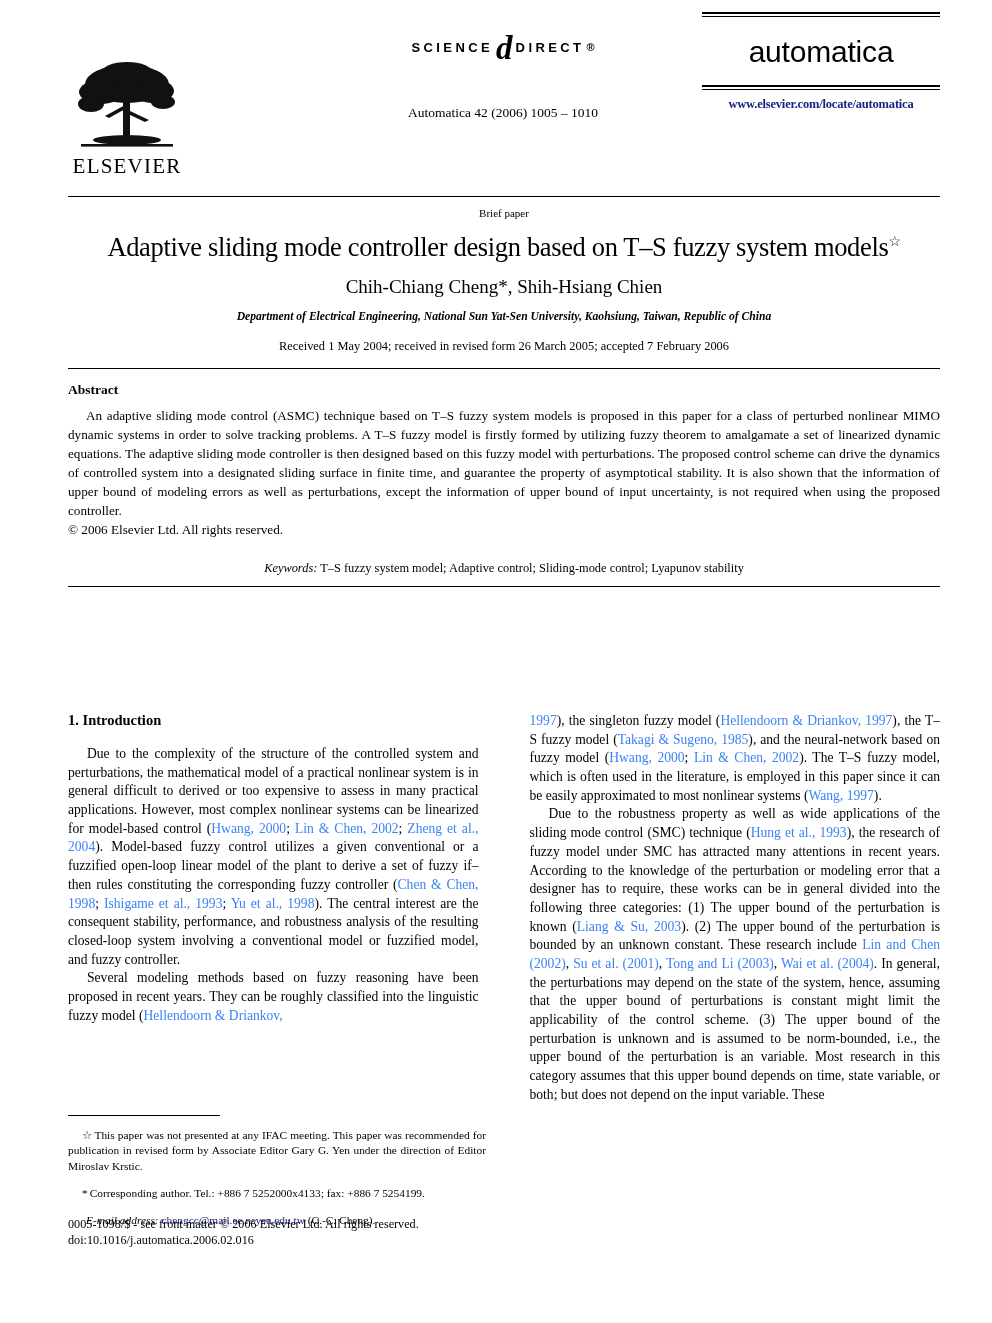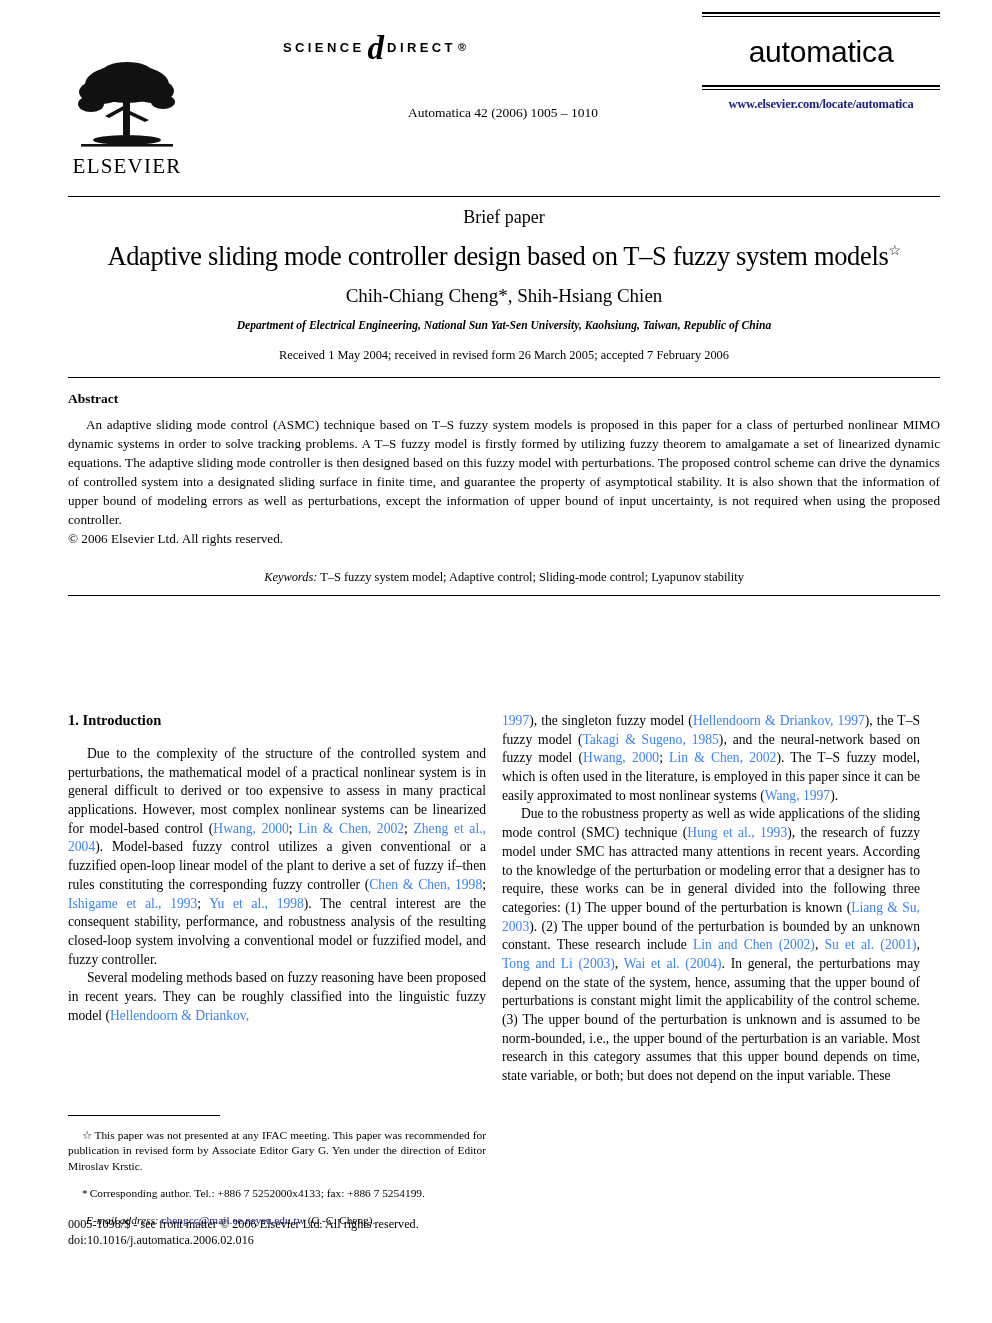--- a/index.html
+++ b/index.html
@@ -59,21 +59,21 @@
   .sd-available {
     font-family: "Liberation Sans", sans-serif;
     font-weight: bold;
     font-size: 14.5px;
     letter-spacing: -0.3px;
   }
   .sd-logo {
     margin-top: 13px;
     display: flex;
     align-items: center;
-    justify-content: flex-start;
+    justify-content: center;
     gap: 2px;
   }
   .sd-word {
     font-family: "Liberation Sans", sans-serif;
     font-weight: bold;
     font-size: 13px;
     letter-spacing: 3.4px;
   }
   .sd-at {
     display: inline-block;
@@ -124,21 +124,21 @@
     font-weight: bold;
     font-size: 12.5px;
     color: #1a237e;
     padding-top: 7px;
     letter-spacing: -0.2px;
   }
 
   
   .hrule-thin { border-top: 1.2px solid #000; width: 100%; }
   .title-area { text-align: center; padding-top: 10px; }
-  .brief-paper { font-size: 18px; margin-bottom: 13px; }
+  .brief-paper { font-size: 11px; margin-bottom: 13px; }
   .paper-title {
     font-size: 26.5px;
     line-height: 1.15;
     letter-spacing: -0.35px;
     margin: 0 0 8px 0;
     font-weight: normal;
     font-family: Liberation Serif, serif;
   }
   .title-star { font-size: 14px; vertical-align: super; }
   .authors {
@@ -182,21 +182,21 @@
   .keywords .kw-label { font-style: italic; }
   .kw-rule { border-top: 1.6px solid #000; }
 
   
   .columns {
     position: absolute;
     left: 68px;
     top: 712px;
     width: 872px;
     display: flex;
-    gap: 16px;
+    gap: 51px;
   }
   .col { width: 418px; position: relative; }
   .sec-head {
     font-weight: bold;
     font-size: 14.5px;
     margin: 0 0 16px 0;
   }
   p.body {
     font-size: 13.6px;
     line-height: 1.375;

